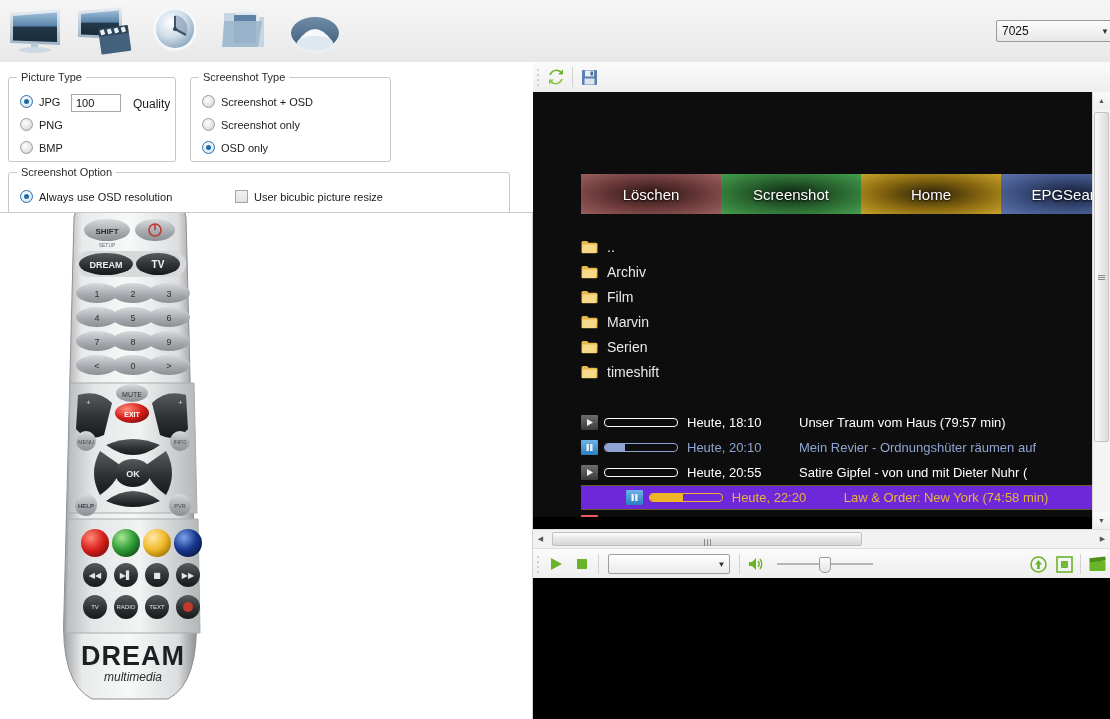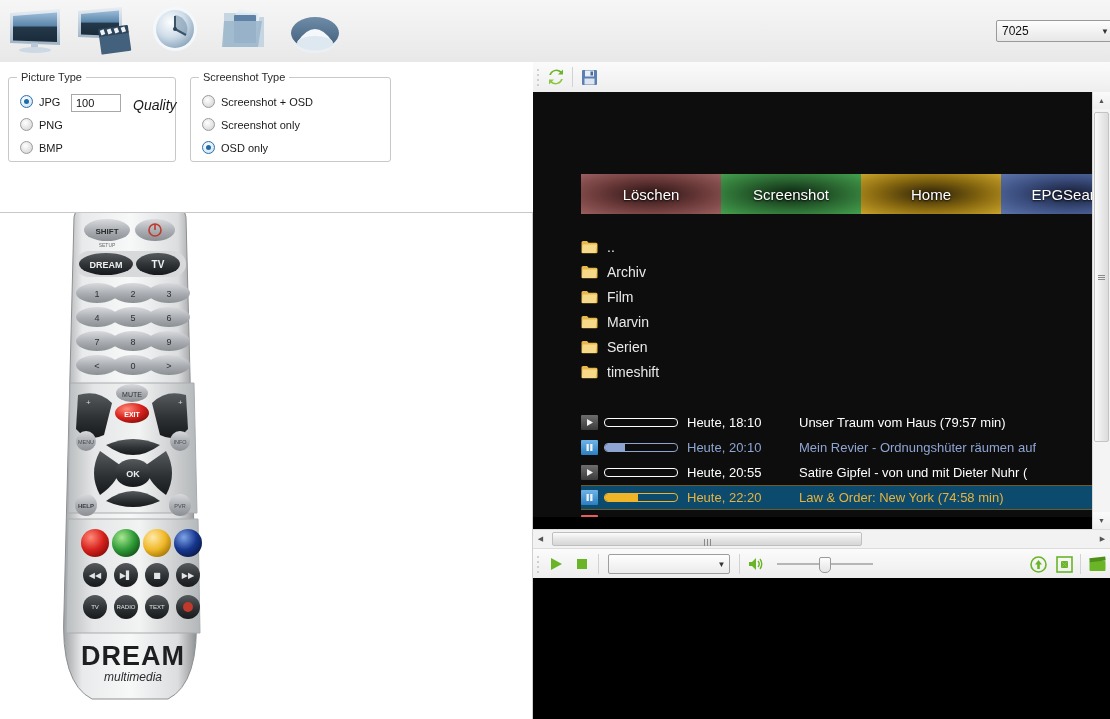--- a/index.html
+++ b/index.html
@@ -71,21 +71,21 @@
   .radio.on:after{
     content:"";position:absolute;left:3px;top:3px;width:5px;height:5px;
     border-radius:50%;background:#1c6ca8;
   }
   .qty-input{
     position:absolute;width:50px;height:18px;
     border:1px solid #a8a8a8;background:#fff;
     font-size:11px;line-height:18px;padding-left:4px;box-sizing:border-box;
     color:#111;
   }
-  .qty-label{position:absolute;font-size:14px;color:#1a1a1a;font-style:italic;}
+  .qty-label{position:absolute;font-size:12px;color:#1a1a1a;}
   .chk-row{
     position:absolute;display:flex;align-items:center;gap:6px;
     font-size:11px;color:#1a1a1a;cursor:pointer;
   }
   .chk{
     width:13px;height:13px;flex:none;box-sizing:border-box;
     border:1px solid #a5a5a5;
     background:linear-gradient(180deg,#f2f2f2,#e2e2e2);
   }
 
@@ -160,22 +160,22 @@
     color:#e9e9e9;font-size:14px;cursor:pointer;
   }
   .fico{width:17px;height:14px;flex:none;}
 
   .timers{position:absolute;left:48px;top:318px;width:512px;}
   .trow{
     height:25px;display:flex;align-items:center;
     font-size:13px;cursor:pointer;box-sizing:border-box;
   }
   .trow.sel{
-    background:#0c4a6e;
-    border-top:1px solid #6b5a2a;border-bottom:1px solid #6b5a2a;
+    background:#6d28d9;
+    border-top:1px solid #6b5a2a;border-bottom:1px solid #6b5a2a;justify-content:center;
   }
   .state{width:17px;height:15px;flex:none;margin-right:6px;
     display:flex;align-items:center;justify-content:center;border-radius:1px;}
   .state.play{background:linear-gradient(180deg,#6e6e6e,#3a3a3a);}
   .state.pause{background:linear-gradient(180deg,#6fb4e8,#2a7ec0);}
   .state.rec{background:linear-gradient(180deg,#f06060,#c01818);}
   .pbar{
     width:74px;height:9px;flex:none;margin-right:9px;box-sizing:border-box;
     border:1px solid #cfcfcf;border-radius:4px;overflow:hidden;background:transparent;
   }
@@ -369,20 +369,32 @@
         <div class="radio-row" style="left:11px;top:40px;">
           <span class="radio"></span>
           <span>Screenshot only</span>
         </div>
         <div class="radio-row" style="left:11px;top:63px;">
           <span class="radio on"></span>
           <span>OSD only</span>
         </div>
       </div>
 
+      <div class="gbox" id="gb-option">
+        <span class="legend">Screenshot Option</span>
+
+        <div class="radio-row" style="left:11px;top:17px;">
+          <span class="radio on"></span>
+          <span>Always use OSD resolution</span>
+        </div>
+        <div class="chk-row" style="left:226px;top:17px;">
+          <span class="chk"></span>
+          <span>User bicubic picture resize</span>
+        </div>
+      </div>
 
       <div class="lsb">
         <div class="sb-arrow">▲</div>
         <div class="sb-thumb" style="top:20px;height:78px;">
           <span class="grip">
               <i></i>
               <i></i>
               <i></i>
             </span>
         </div>

